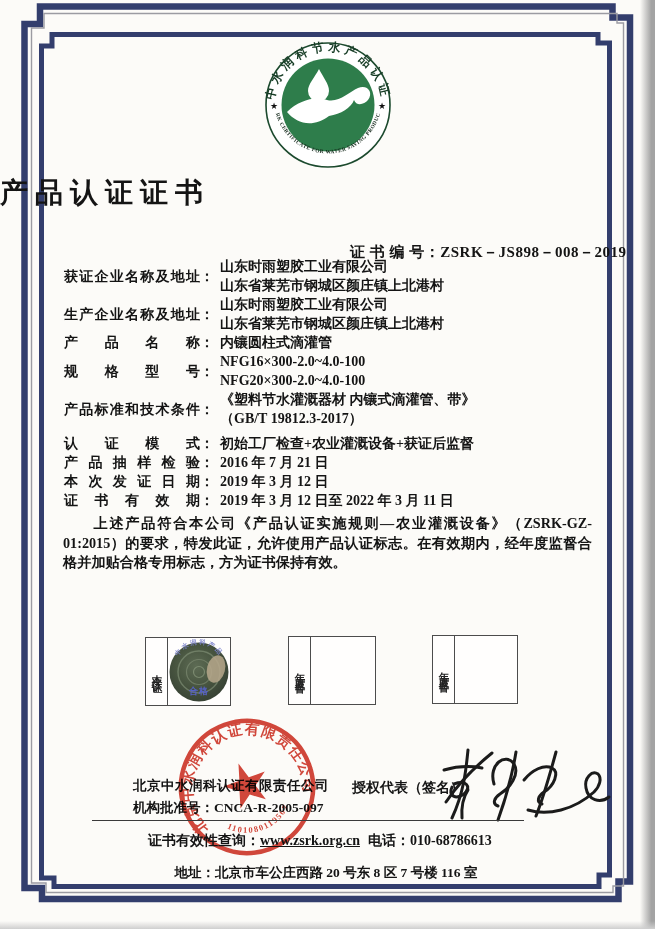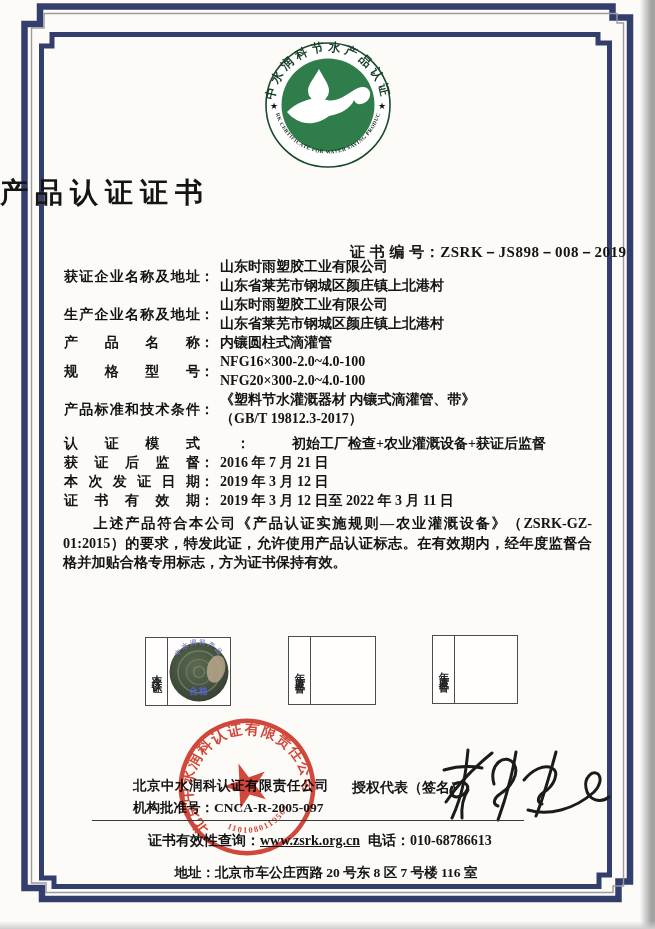--- a/index.html
+++ b/index.html
@@ -13,21 +13,21 @@
      background:linear-gradient(to right,rgba(150,150,150,0),#a3a3a3 75%);}
   .shadow-bottom{left:0;bottom:0;width:100%;height:8px;
      background:linear-gradient(to bottom,rgba(170,170,170,0),#cfcfcf);}
 
   .title{top:174px;left:0;width:640px;text-align:left;font-size:28px;font-weight:bold;
          letter-spacing:7px;font-family:"Liberation Sans","DejaVu Sans",sans-serif;}
   .certno{top:227px;left:350px;font-size:15px;font-weight:bold;letter-spacing:.5px;margin-top:16px;}
 
   .fields{top:257px;left:64px;width:532px;font-size:14px;line-height:19px;}
   .frow{display:flex;align-items:center;}
-  .frow.gap{margin-top:6px;gap:36px;}
+  .frow.gap{margin-top:6px;}
   .flabel{display:inline-block;width:136px;font-weight:bold;text-align:justify;text-align-last:justify;}
   .fcolon{font-weight:bold;margin-right:6px;}
   .fvalue{flex:1;font-weight:bold;}
   .vline{display:block;}
 
   .statement{top:514px;left:63px;width:529px;font-size:14.2px;line-height:19.5px;
              text-indent:2.15em;text-align:justify;font-weight:bold;}
 
   .cbox{position:absolute;height:67px;border:1.5px solid #4c4c4c;background:#fffefd;display:flex;}
   .cbox-strip{width:21px;border-right:1px solid #4c4c4c;display:flex;align-items:center;justify-content:center;}
@@ -122,21 +122,21 @@
         </span>
     </div>
     <div class="frow gap">
       <span class="flabel">认证模式</span>
         <span class="fcolon">：</span>
       <span class="fvalue">
           <span class="vline">初始工厂检查+农业灌溉设备+获证后监督</span>
         </span>
     </div>
     <div class="frow">
-      <span class="flabel">获证后监督</span>
+      <span class="flabel">产品抽样检验</span>
         <span class="fcolon">：</span>
       <span class="fvalue">
           <span class="vline">2016 年 7 月 21 日</span>
         </span>
     </div>
     <div class="frow">
       <span class="flabel">本次发证日期</span>
         <span class="fcolon">：</span>
       <span class="fvalue">
           <span class="vline">2019 年 3 月 12 日</span>

